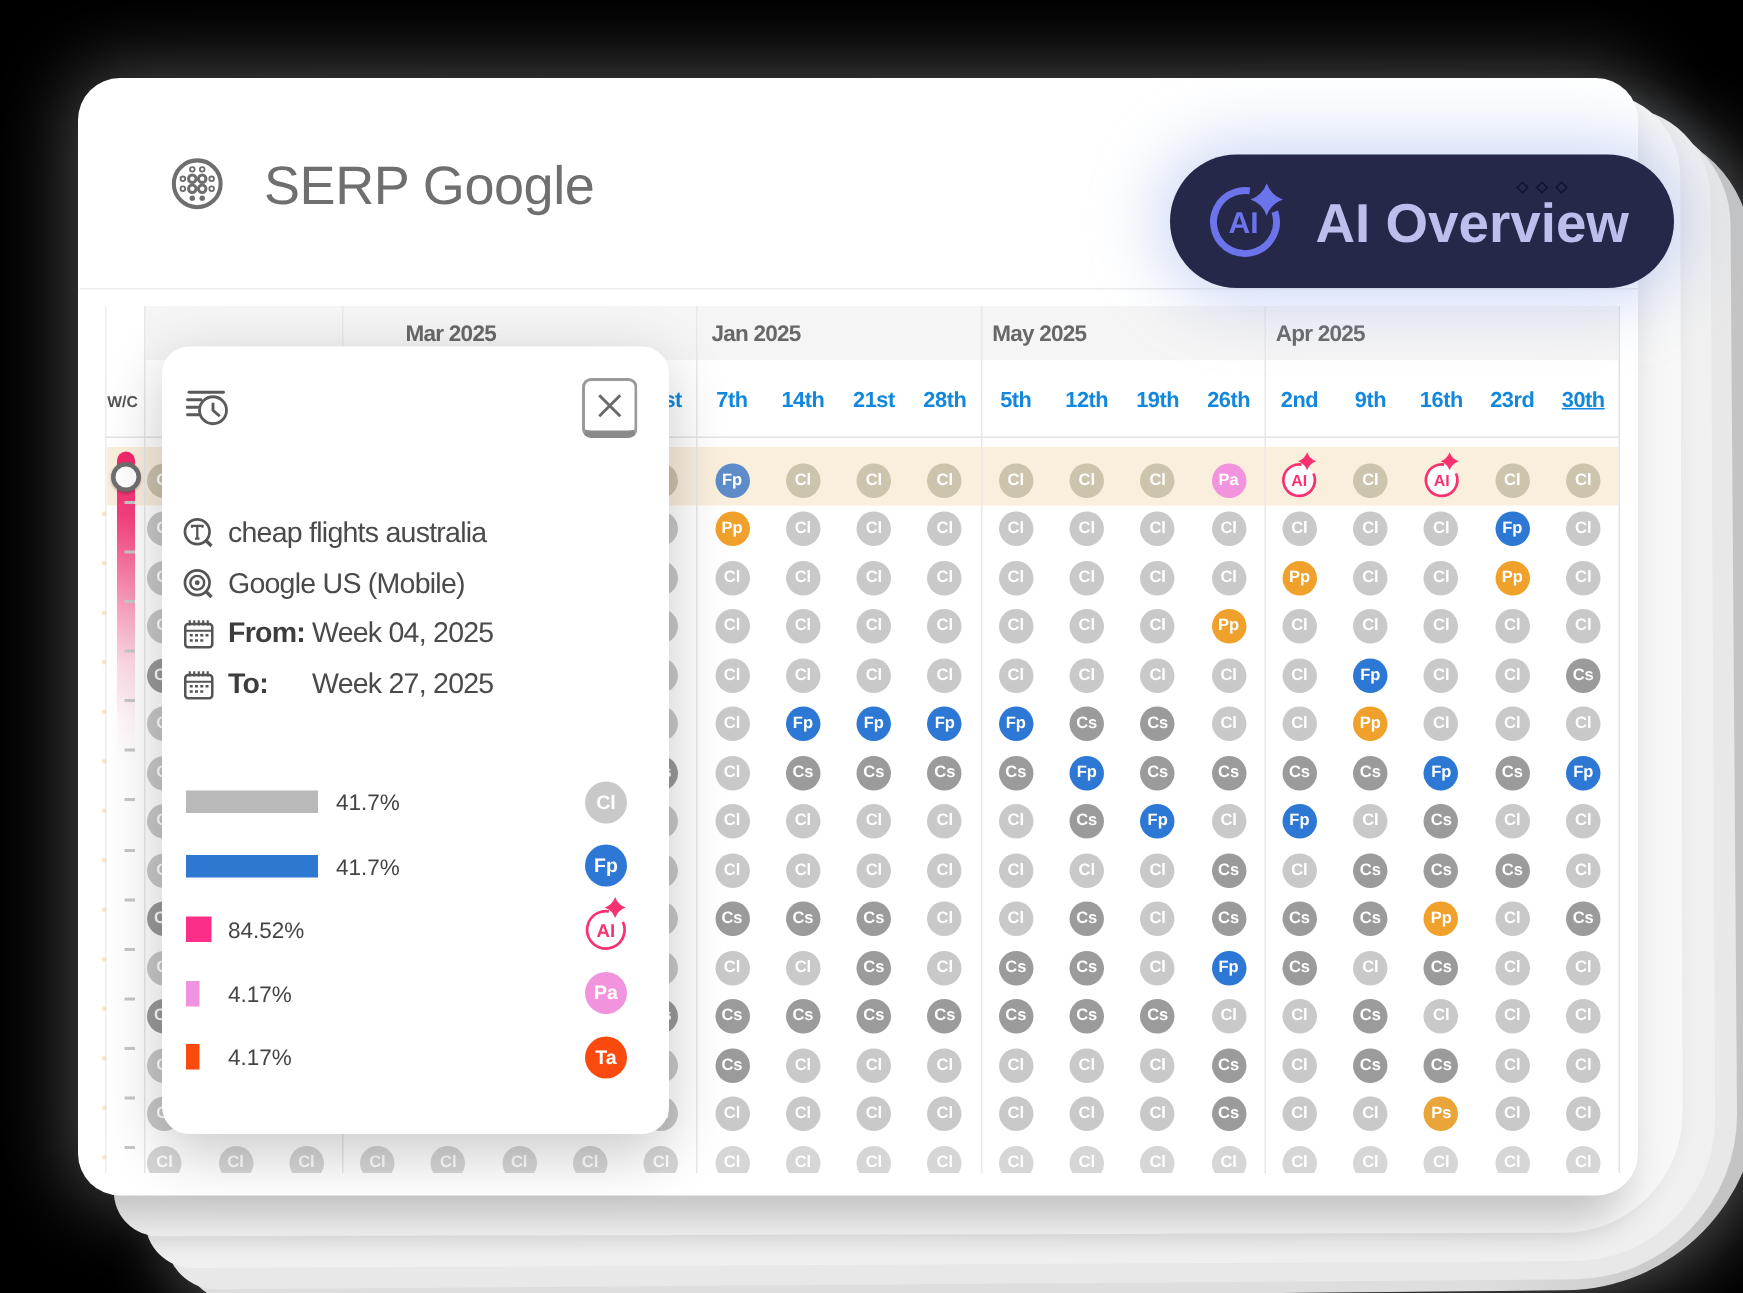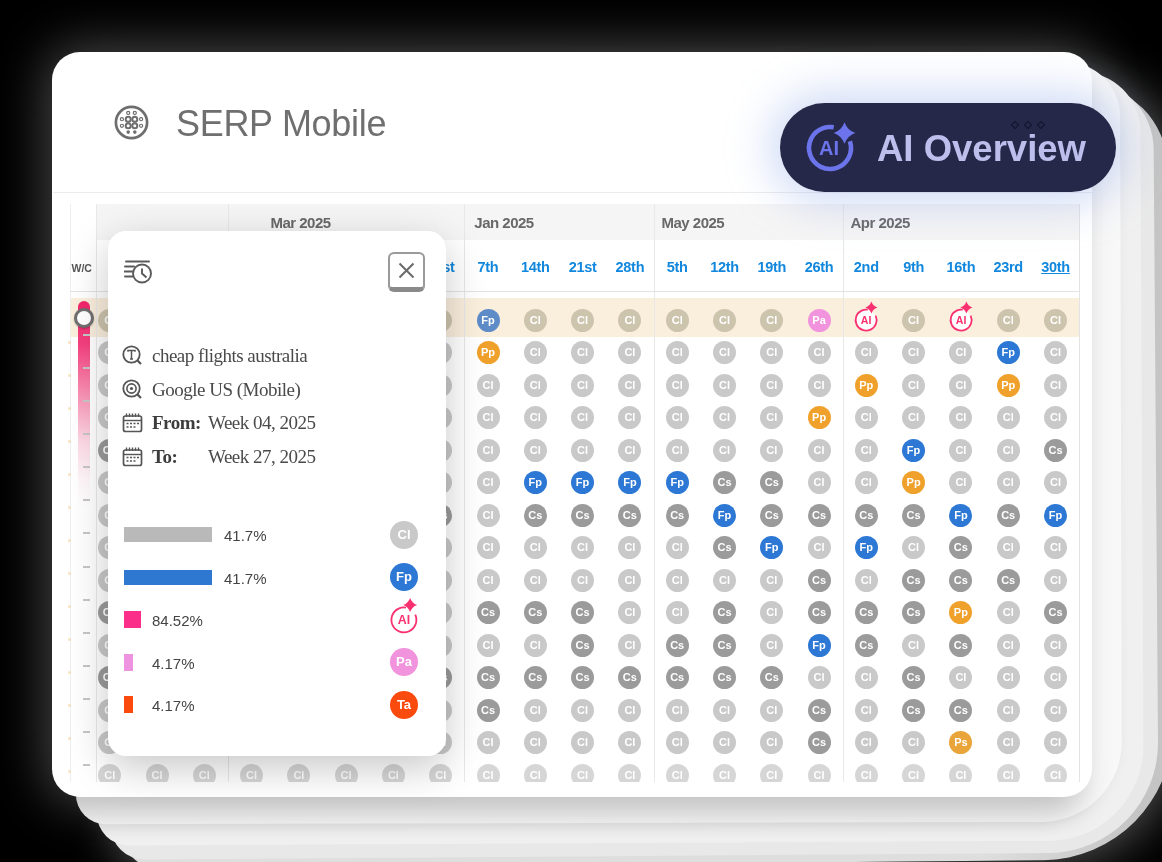--- a/index.html
+++ b/index.html
@@ -40,21 +40,21 @@
 #track { left:77.5px; top:301px; width:12px; height:470px; border-radius:6px;
   background:linear-gradient(180deg,#f2256a 0%,#f43f7e 9%,rgba(246,110,155,.75) 20%,rgba(249,160,190,.40) 30%,rgba(252,205,222,.18) 38%,rgba(255,255,255,0) 44%); }
 #handle { left:74px; top:308px; width:20px; height:20px; border-radius:50%; background:#fff;
   border:3.6px solid #6f6f6f; box-shadow:0 1px 2px rgba(0,0,0,.25); }
 .tick { position:absolute; left:82.5px; width:7px; height:2px; background:#c6c6c6; }
 .odot { position:absolute; left:68px; width:3px; height:3px; border-radius:50%; background:rgba(240,170,60,.30); }
 
 #popup { left:108px; top:231px; width:338px; height:525px; background:#fff; border-radius:18px;
   box-shadow:0 12px 40px rgba(0,0,0,.22); }
 #ptitle { left:166px; top:256px; font-size:29px; color:#606060; }
-.inforow { position:absolute; font-size:19px; color:#4a4a4a; letter-spacing:-0.5px;font-family:Liberation Serif, serif; }
+.inforow { position:absolute; font-size:19px; color:#4a4a4a; letter-spacing:-0.5px; }
 .inforow b { color:#3d3d3d; }
 .pct { position:absolute; font-size:15px; color:#444; }
 .lbar { position:absolute; left:123.5px; }
 </style></head>
 <body>
 <div id="card5" class="stack"></div>
 <div id="card4" class="stack"></div>
 <div id="card3" class="stack"></div>
 <div id="card2" class="stack"></div>
 <div id="main" class="stack"></div>
@@ -464,21 +464,21 @@
   <circle cx="7.9" cy="20.8" r="1.55" stroke-width="1.2"></circle>
       <circle cx="14.2" cy="20.8" r="2.5" stroke-width="2"></circle>
       <circle cx="20.8" cy="20.8" r="2.5" stroke-width="2"></circle>
       <circle cx="27.1" cy="20.8" r="1.55" stroke-width="1.2"></circle>
  </g>
  <g fill="#6e6e6e">
   <circle cx="14.2" cy="27.1" r="1.8"></circle>
       <circle cx="20.8" cy="27.1" r="1.8"></circle>
  </g>
 </svg>
-<span id="htitle" class="abs">SERP Mobile</span>
+<span id="htitle" class="abs">SERP Google</span>
 <div id="divider" class="abs"></div>
 
 <div id="pill" class="abs"></div>
 <svg class="abs" style="left:804px;top:122px;overflow:visible" width="52" height="52" viewBox="0 0 52 52">
  <circle cx="26" cy="26" r="21" fill="none" stroke="#6b74ea" stroke-width="4.6" stroke-dasharray="109 23" transform="rotate(-19 26 26)"></circle>
  <text x="25" y="33" text-anchor="middle" font-family="Liberation Sans, sans-serif" font-weight="bold" font-size="20" fill="#6b74ea">AI</text>
  <path d="M40.5 0.1999999999999993 Q43.308 8.192 51.3 11 Q43.308 13.808 40.5 21.8 Q37.692 13.808 29.7 11 Q37.692 8.192 40.5 0.1999999999999993 Z" fill="#6b74ea"></path>
 </svg>
 <span id="pilltext" class="abs">AI Overview</span>
 <div class="pdot" style="left:1012px;"></div>

